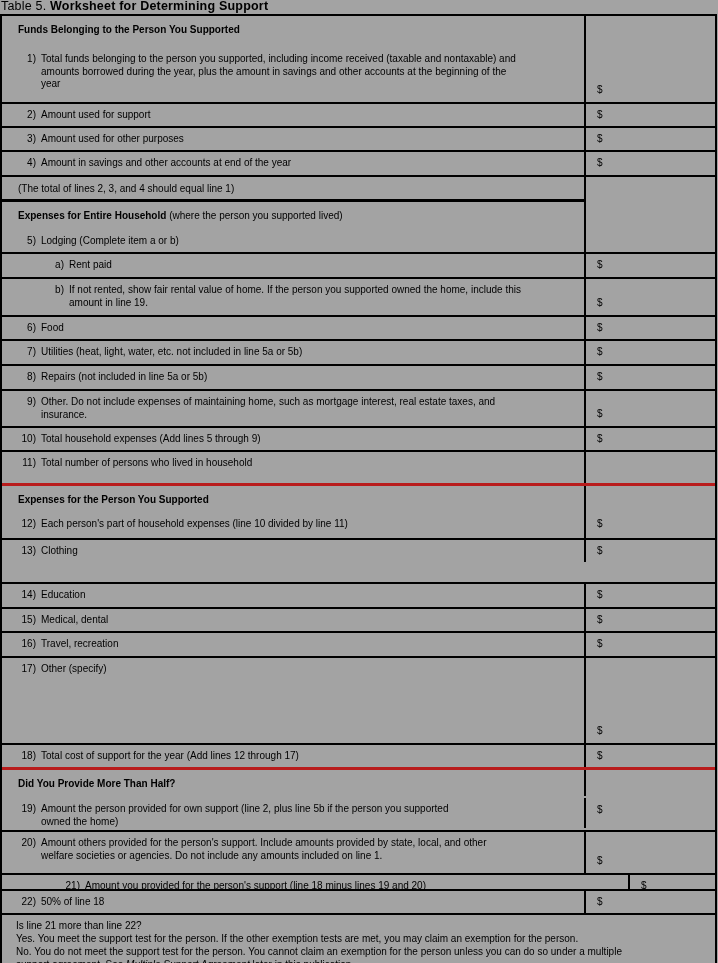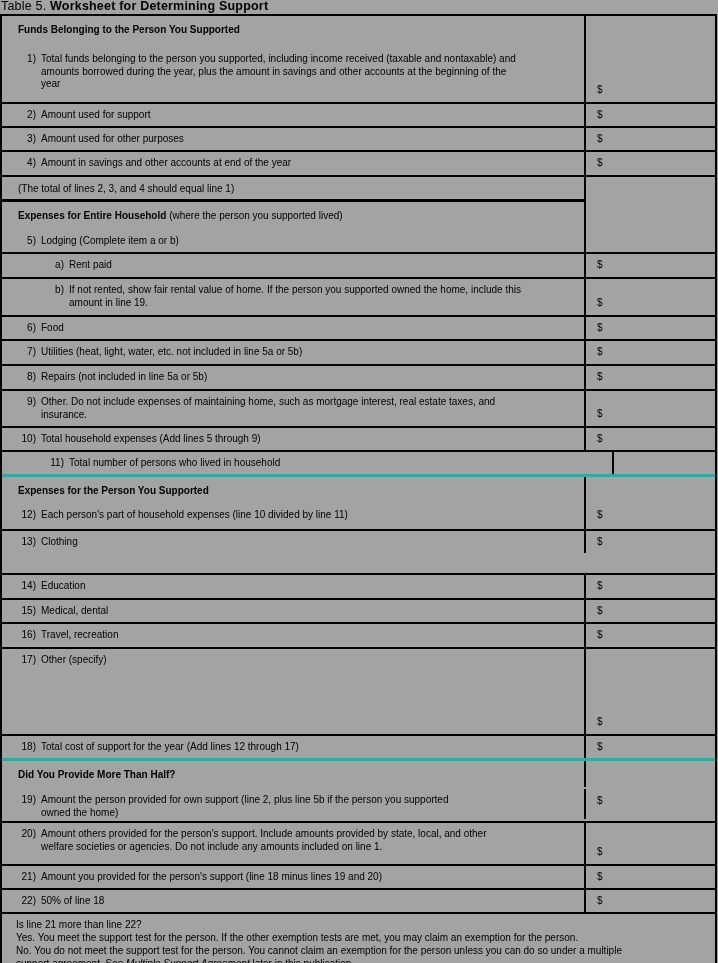--- a/index.html
+++ b/index.html
@@ -23,21 +23,21 @@
   }
   .title .t-main { font-weight: bold; }
   .tbl {
     box-sizing: border-box;
     width: 717px;
     border: 2px solid #000;
     border-bottom-width: 4px;
   }
   .row { display: flex; box-sizing: border-box; }
   .row.bt-thin  { border-top: 2px solid #000; }
-  .row.bt-thick { border-top: 3px solid #14b8a6; }
+  .row.bt-thick { border-top: 3px solid #b91c1c; }
   .cl {
     box-sizing: border-box;
     width: 584px;
     flex: 0 0 584px;
     border-right: 2px solid #000;
     overflow: hidden;
   }
   .cl.bt-thick { border-top: 3px solid #000; }
   .cl.item { display: flex; padding: 5px 6px 0 14px; }
   .cl.sec-pad  { padding: 8px 12px 0 16px; }
@@ -167,21 +167,21 @@
             <span class="dollar">$</span>
           </div>
         </div>
         <div class="row bt-thin" style="height: 24px;">
           <div class="cl item">
             <span class="num">10)</span>
             <span class="txt">Total household expenses (Add lines 5 through 9)</span>
           </div>
           <div class="cr top"><span class="dollar">$</span></div>
         </div>
-        <div class="row bt-thin" style="height: 24px; padding-left: 28px;">
+        <div class="row bt-thin" style="height: 33px;">
           <div class="cl item">
             <span class="num">11)</span>
             <span class="txt">Total number of persons who lived in household</span>
           </div>
           <div class="cr"></div>
         </div>
         <div class="row bt-thick" style="height: 30px;">
           <div class="cl sec-pad"><span class="sec">Expenses for the Person You Supported</span></div>
           <div class="cr"></div>
         </div>
@@ -253,21 +253,21 @@
         <div class="row bt-thin" style="height: 43px;">
           <div class="cl item">
             <span class="num">20)</span>
             <span class="txt">Amount others provided for the person's support. Include amounts provided by state, local, and other
 welfare societies or agencies. Do not include any amounts included on line 1.</span>
           </div>
           <div class="cr bot">
             <span class="dollar">$</span>
           </div>
         </div>
-        <div class="row bt-thin" style="height: 24px;">
+        <div class="row bt-thin" style="height: 16px; padding-left: 44px;">
           <div class="cl item">
             <span class="num">21)</span>
             <span class="txt">Amount you provided for the person's support (line 18 minus lines 19 and 20)</span>
           </div>
           <div class="cr top"><span class="dollar">$</span></div>
         </div>
         <div class="row bt-thin" style="height: 24px;">
           <div class="cl item">
             <span class="num">22)</span>
             <span class="txt">50% of line 18</span>

